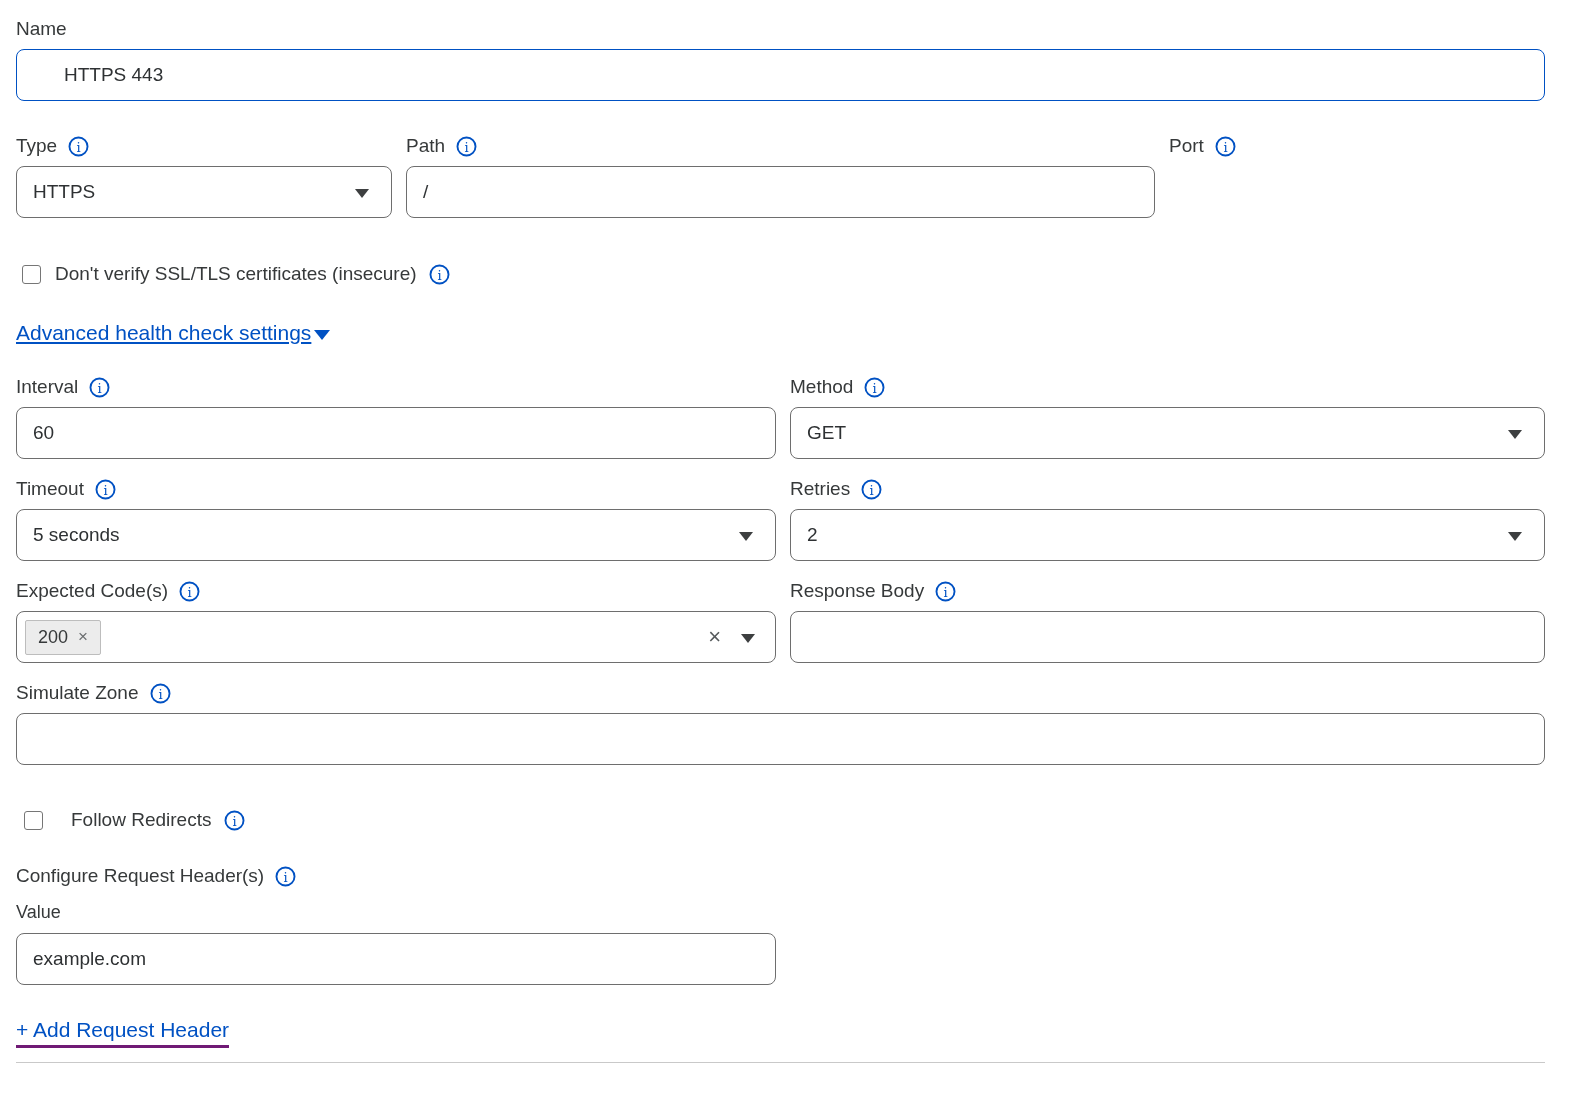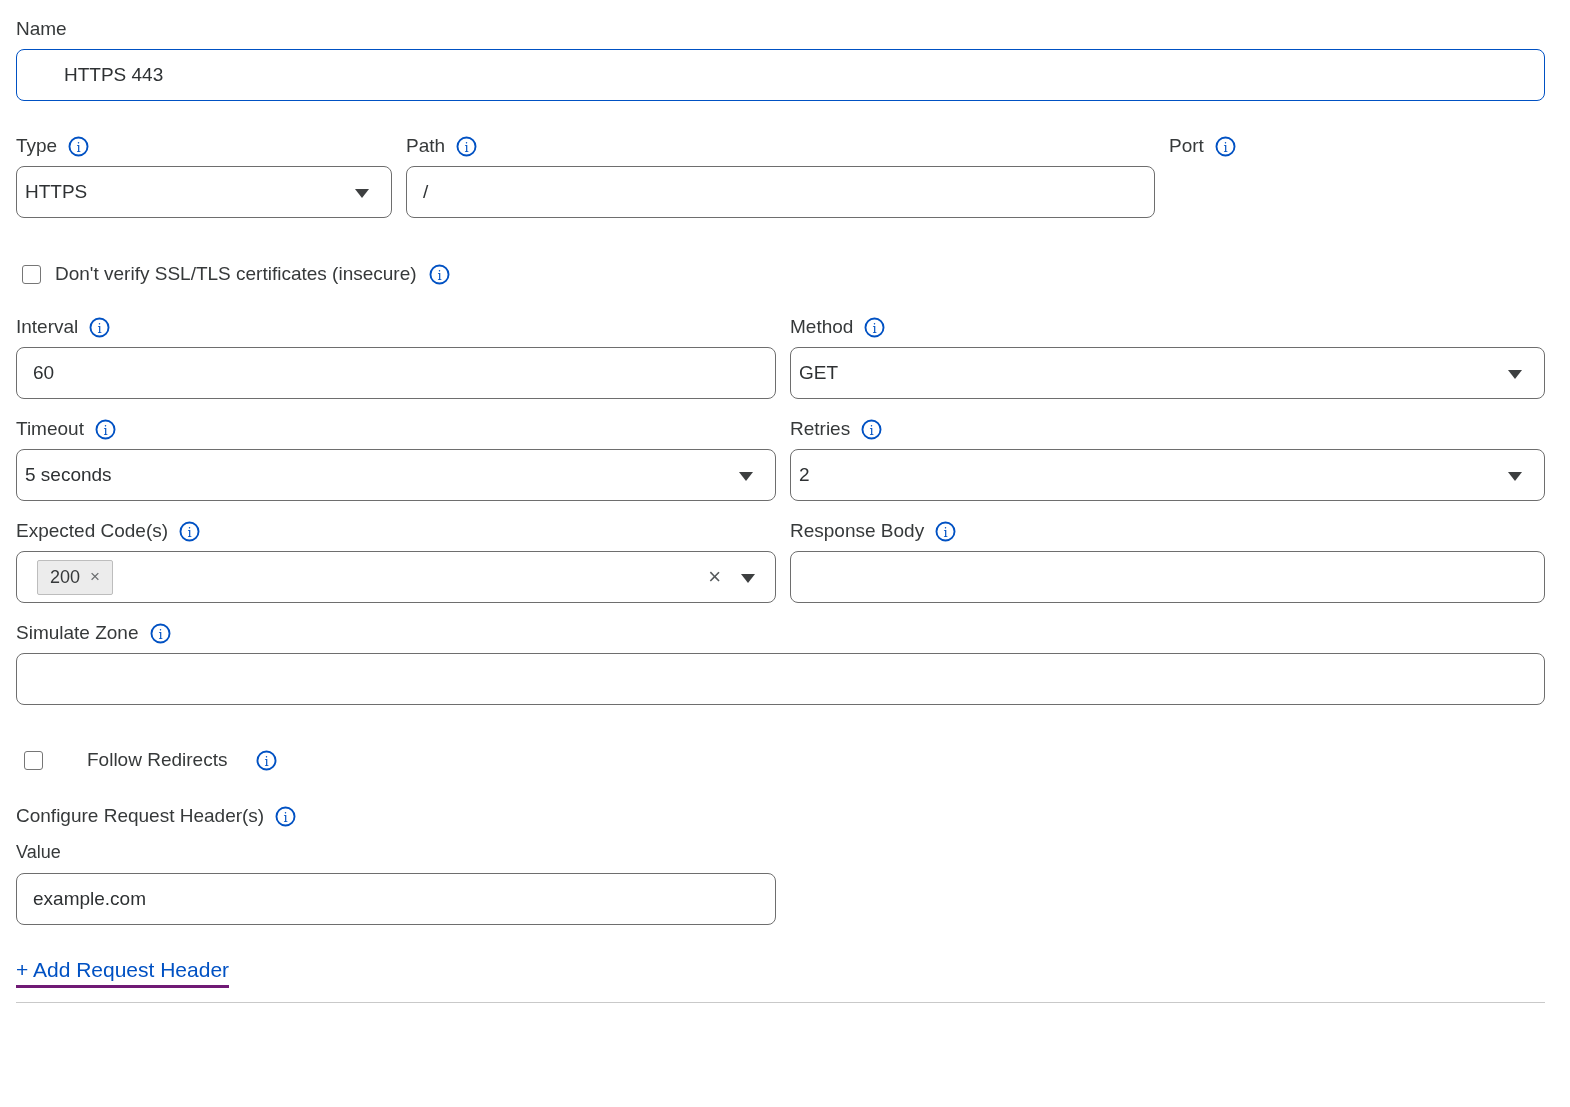--- a/index.html
+++ b/index.html
@@ -35,21 +35,20 @@
     padding: 0 16px;
     outline: none;
   }
   .text-input.focused { border-color: #0051c3; padding-left: 47px; }
 
   .select-box, .multiselect-box {
     display: flex;
     align-items: center;
     cursor: pointer;
     position: relative;
-    padding-left: 8px;
   }
   .select-caret {
     position: absolute;
     right: 22px;
     top: 50%;
     margin-top: -3px;
     width: 0; height: 0;
     border-left: 7px solid transparent;
     border-right: 7px solid transparent;
     border-top: 9px solid #3d3f40;
@@ -99,21 +98,21 @@
     width: 19px; height: 19px;
     border: 1.6px solid #767676;
     border-radius: 3px;
     background: #fff;
     cursor: pointer;
     flex: 0 0 auto;
   }
   .cb-row-1 { margin-top: 45px; padding-left: 6px; }
   .cb-row-1 .checkbox { margin-right: 14px; }
   .cb-row-1 .info-icon { margin-left: 12px; }
-  .cb-row-2 { margin-top: 44px; padding-left: 8px; gap: 16px; }
+  .cb-row-2 { margin-top: 44px; padding-left: 8px; }
   .cb-row-2 .checkbox { margin-right: 28px; }
   .cb-row-2 .info-icon { margin-left: 13px; }
 
   .advanced-row { margin-top: 36px; display: flex; align-items: center; }
   .link {
     color: #0051c3;
     font-size: 21px;
     text-decoration: underline;
     cursor: pointer;
   }
@@ -212,20 +211,24 @@
 
   <div class="checkbox-row cb-row-1">
     <span class="checkbox" role="checkbox" aria-checked="false"></span>
     <span>Don't verify SSL/TLS certificates (insecure)</span>
     <svg class="info-icon" viewBox="0 0 20 20">
       <circle cx="10" cy="10" r="8.6" fill="none" stroke="#0051c3" stroke-width="1.8"></circle>
       <text x="10" y="15" text-anchor="middle" font-family="DejaVu Serif, serif" font-size="12.5" fill="#0051c3">i</text>
     </svg>
   </div>
 
+  <div class="advanced-row">
+    <a class="link">Advanced health check settings</a>
+    <span class="adv-caret"></span>
+  </div>
 
   <div class="two-col-grid">
 
     <div>
       <div class="field-label-row">
         <span>Interval</span>
         <svg class="info-icon" viewBox="0 0 20 20">
           <circle cx="10" cy="10" r="8.6" fill="none" stroke="#0051c3" stroke-width="1.8"></circle>
           <text x="10" y="15" text-anchor="middle" font-family="DejaVu Serif, serif" font-size="12.5" fill="#0051c3">i</text>
         </svg>
@@ -276,21 +279,21 @@
     </div>
 
     <div>
       <div class="field-label-row">
         <span>Expected Code(s)</span>
         <svg class="info-icon" viewBox="0 0 20 20">
           <circle cx="10" cy="10" r="8.6" fill="none" stroke="#0051c3" stroke-width="1.8"></circle>
           <text x="10" y="15" text-anchor="middle" font-family="DejaVu Serif, serif" font-size="12.5" fill="#0051c3">i</text>
         </svg>
       </div>
-      <div class="multiselect-box" style="padding-left:20px;">
+      <div class="multiselect-box" style="padding-left:8px;">
         <span class="tag">
           <span>200</span>
           <span class="tag-x">×</span>
         </span>
         <span class="multiselect-controls">
           <span class="clear-x">×</span>
           <span class="select-caret" style="position:static;margin-top:3px;"></span>
         </span>
       </div>
     </div>

